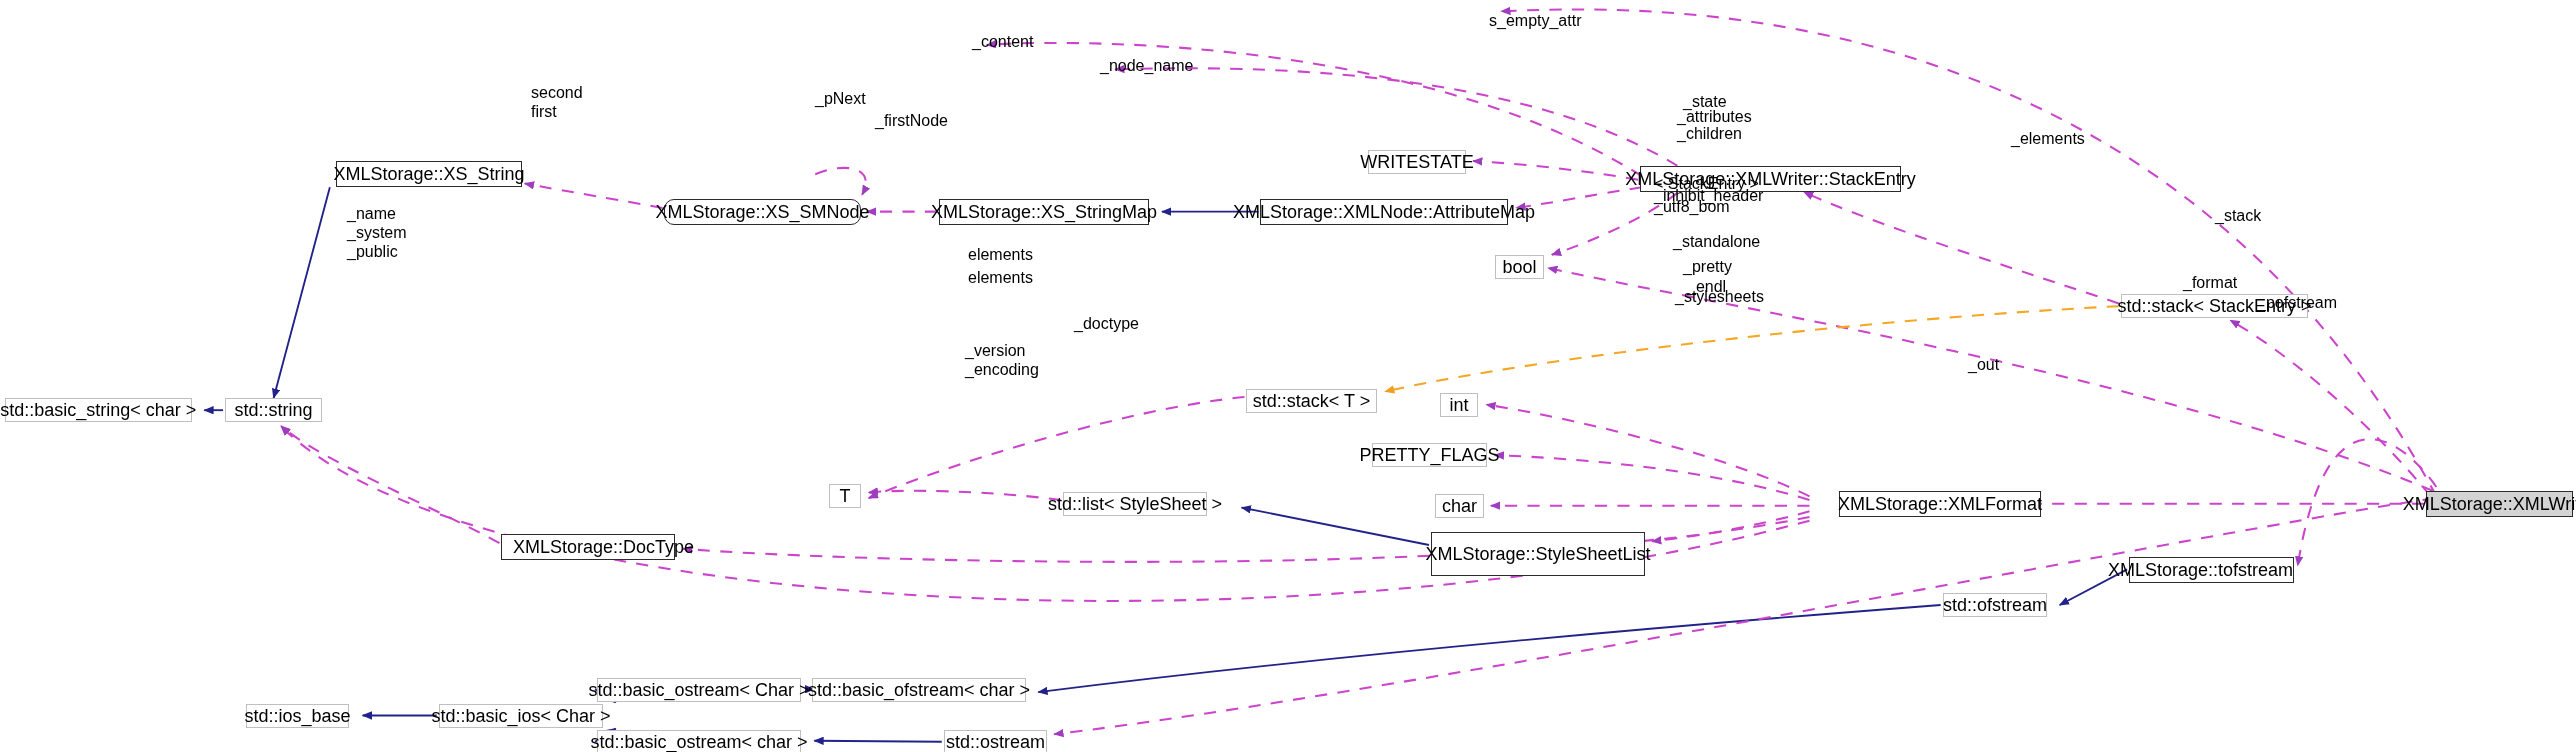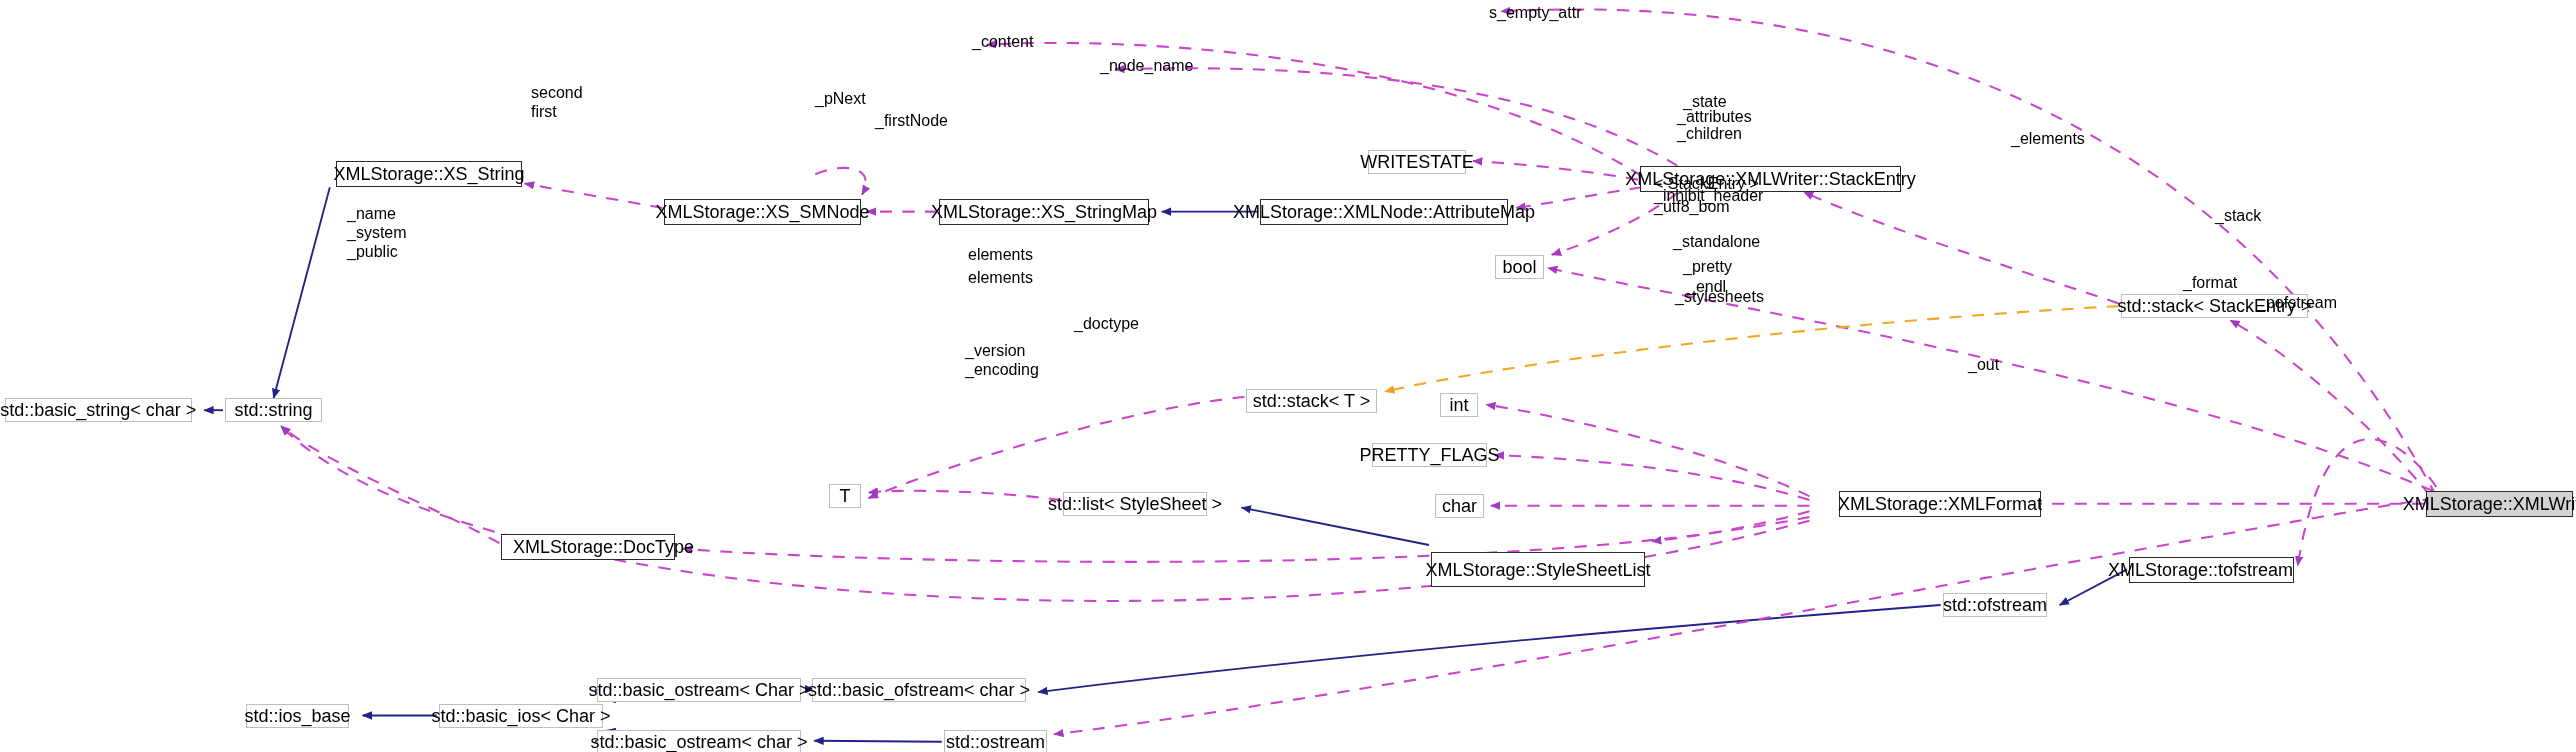--- a/index.html
+++ b/index.html
@@ -125,21 +125,21 @@
   <div id="nodes-layer">
       <div class="node lib" style="left: 4.7px; top: 398px; width: 187px; height: 24px;">
         <span class="node-label">std::basic_string&lt; char &gt;</span>
       </div>
       <div class="node lib" style="left: 225px; top: 398px; width: 97px; height: 24px; align-items: center;">
         <span class="node-label">std::string</span>
       </div>
       <div class="node proj" style="left: 336px; top: 161px; width: 186px; height: 26px;">
         <span class="node-label">XMLStorage::XS_String</span>
       </div>
-      <div class="node proj" style="left: 664px; top: 199px; width: 197px; height: 26px;">
+      <div class="node proj" style="left: 664px; top: 199px; width: 197px; height: 26px; border-radius: 10px;">
         <span class="node-label">XMLStorage::XS_SMNode</span>
       </div>
       <div class="node proj" style="left: 939px; top: 199px; width: 210px; height: 26px;">
         <span class="node-label">XMLStorage::XS_StringMap</span>
       </div>
       <div class="node proj" style="left: 1260px; top: 199px; width: 248px; height: 26px; text-align: center;">
         <span class="node-label">XMLStorage::XMLNode::AttributeMap</span>
       </div>
       <div class="node lib" style="left: 1368px; top: 150px; width: 98px; height: 24px;">
         <span class="node-label">WRITESTATE</span>
@@ -167,21 +167,21 @@
       </div>
       <div class="node lib" style="left: 829px; top: 484px; width: 32px; height: 24px;">
         <span class="node-label">T</span>
       </div>
       <div class="node lib" style="left: 1063px; top: 492px; width: 144px; height: 24px;">
         <span class="node-label">std::list&lt; StyleSheet &gt;</span>
       </div>
       <div class="node proj" style="left: 501px; top: 534px; width: 174px; height: 26px; padding-left: 31px;">
         <span class="node-label">XMLStorage::DocType</span>
       </div>
-      <div class="node proj" style="left: 1431px; top: 552px; width: 214px; height: 35px;">
+      <div class="node proj" style="left: 1431px; top: 532px; width: 214px; height: 44px;">
         <span class="node-label">XMLStorage::StyleSheetList</span>
       </div>
       <div class="node proj" style="left: 1811px; top: 491px; width: 202px; height: 26px; margin-left: 28px;">
         <span class="node-label">XMLStorage::XMLFormat</span>
       </div>
       <div class="node focus" style="left: 2426px; top: 491px; width: 147px; height: 26px;">
         <span class="node-label">XMLStorage::XMLWriter</span>
       </div>
       <div class="node proj" style="left: 2129px; top: 557px; width: 165px; height: 26px; justify-content: flex-end;">
         <span class="node-label">XMLStorage::tofstream</span>
@@ -202,21 +202,21 @@
         <span class="node-label">std::basic_ostream&lt; char &gt;</span>
       </div>
       <div class="node lib" style="left: 812px; top: 678px; width: 214px; height: 24px;">
         <span class="node-label">std::basic_ofstream&lt; char &gt;</span>
       </div>
       <div class="node lib" style="left: 944px; top: 730px; width: 103px; height: 24px;">
         <span class="node-label">std::ostream</span>
       </div>
     </div>
   <div id="labels-layer">
-      <div class="edge-label" style="left: 1489px; top: 4px;">s_empty_attr</div>
+      <div class="edge-label" style="left: 1489px; top: 12px;">s_empty_attr</div>
       <div class="edge-label" style="left: 972px; top: 33px;">_content</div>
       <div class="edge-label" style="left: 1100px; top: 57px;">_node_name</div>
       <div class="edge-label" style="left: 531px; top: 84px;">second
 first</div>
       <div class="edge-label" style="left: 815px; top: 90px;">_pNext</div>
       <div class="edge-label" style="left: 875px; top: 112px;">_firstNode</div>
       <div class="edge-label" style="left: 1683px; top: 93px;">_state</div>
       <div class="edge-label" style="left: 1677px; top: 108px;">_attributes</div>
       <div class="edge-label" style="left: 1677px; top: 125px;">_children</div>
       <div class="edge-label" style="left: 2011px; top: 130px;">_elements</div>

